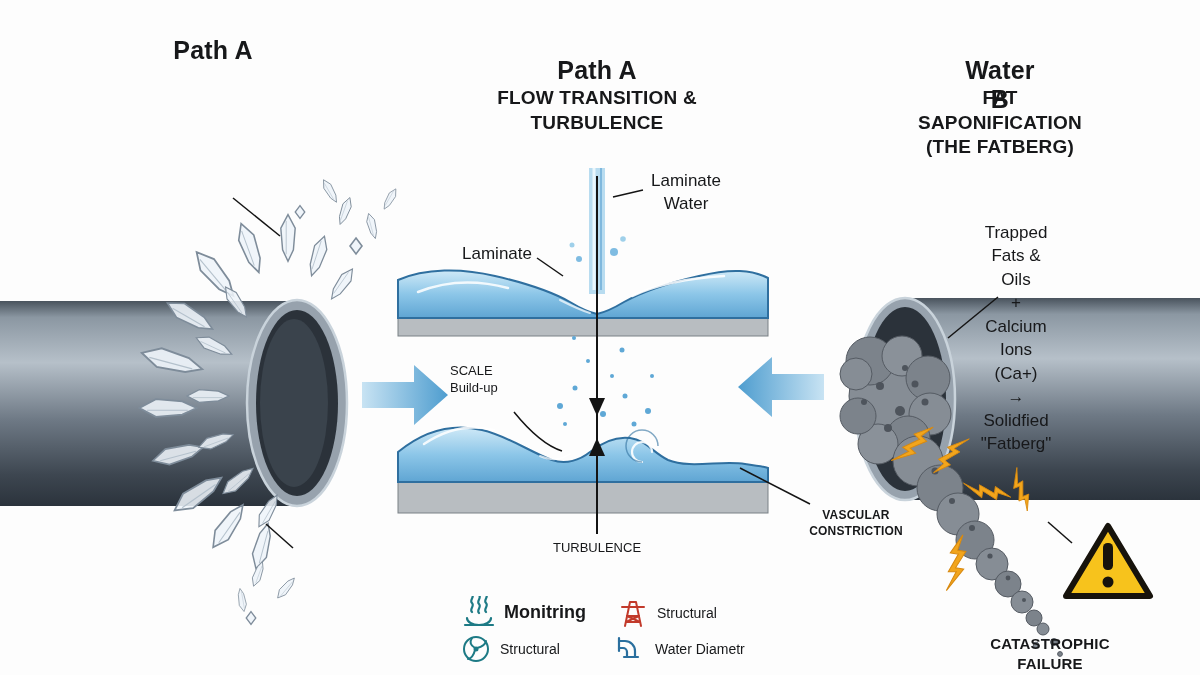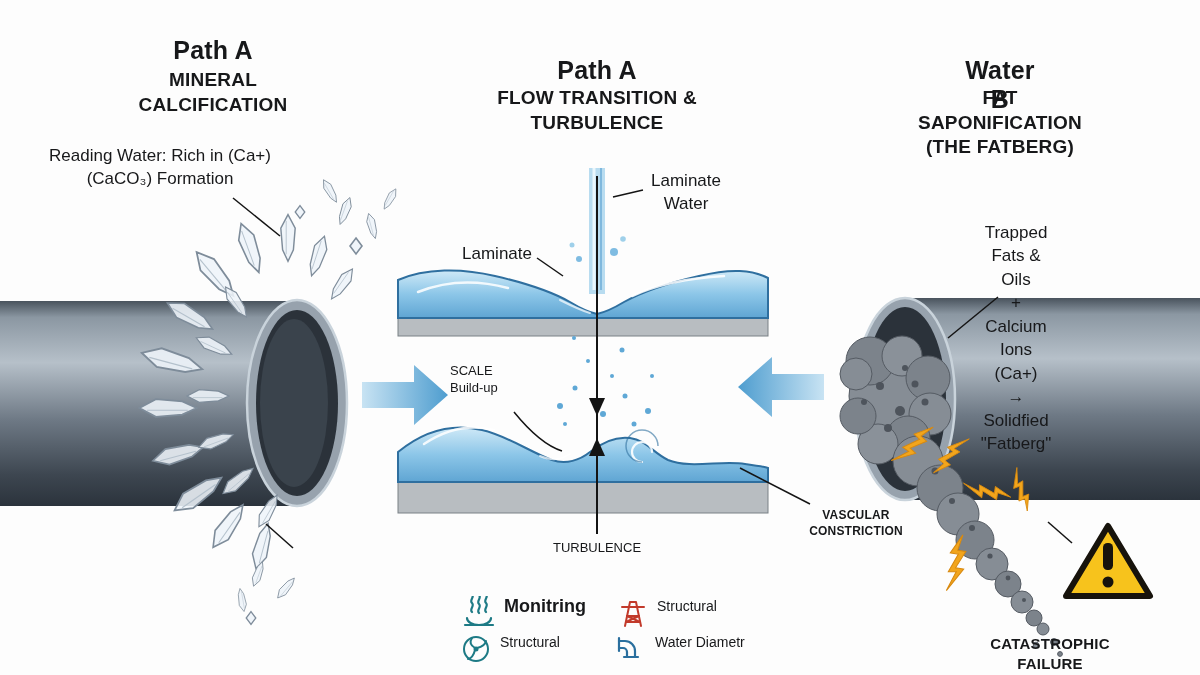--- a/index.html
+++ b/index.html
@@ -8,21 +8,21 @@
   #stage{position:absolute;left:0;top:16px;width:976px;height:675px}
   svg.layer{position:absolute;left:0;top:0}
   .abs{position:absolute}
   .ctr{transform:translateX(-50%);text-align:center}
   .pre{white-space:pre-line}
   .title{font-size:25px;font-weight:bold;letter-spacing:.2px}
   .sub{font-size:19px;font-weight:bold;line-height:1.3;letter-spacing:.2px}
   .lbl{font-size:17px;line-height:1.38}
   .lblb{font-size:13px;font-weight:normal;line-height:1.3}
   .caps{font-weight:bold;font-size:12px;line-height:1.3;letter-spacing:.2px}
-  .legend-item{position:absolute;display:flex;gap:9px}
+  .legend-item{position:absolute;display:flex;align-items:center;gap:9px}
   .legend-item .txt{font-size:14px}
   .legend-item.bold .txt{font-weight:bold;font-size:18px}
   .crystal-poly{fill:#eef4f9;fill-opacity:.88;stroke:#7e8c9a;stroke-width:1.6}
   .crystal-line{stroke:#b4c1cc;stroke-width:1}
 </style>
 </head>
 <body>
 
 <div id="stage">
 
@@ -217,24 +217,20 @@
       <line x1="537" y1="242" x2="563" y2="260"></line>
       <line x1="643" y1="174" x2="613" y2="181"></line>
       <path d="M514,396 Q540,428 562,435"></path>
       <line x1="740" y1="452" x2="810" y2="488"></line>
       <line x1="998" y1="281" x2="948" y2="322"></line>
       <line x1="1072" y1="527" x2="1048" y2="506"></line>
     </g>
   </svg>
 
   <div class="abs ctr title" style="left:213px;top:20px">Path A</div>
-  <div class="abs ctr sub pre" style="left:213px;top:52px">MINERAL
-CALCIFICATION</div>
-  <div class="abs ctr lbl pre" style="left:160px;top:128px">Reading Water: Rich in (Ca+)
-(CaCO₃) Formation</div>
 
   <div class="abs ctr title" style="left:597px;top:40px">Path A</div>
   <div class="abs ctr sub pre" style="left:597px;top:70px">FLOW TRANSITION &amp;
 TURBULENCE</div>
   <div class="abs ctr lbl pre" style="left:686px;top:153px">Laminate
 Water</div>
   <div class="abs ctr lbl" style="left:497px;top:226px">Laminate</div>
   <div class="abs lblb pre" style="left:450px;top:347px">SCALE
 Build-up</div>
   <div class="abs ctr lblb" style="left:597px;top:524px">TURBULENCE</div>

